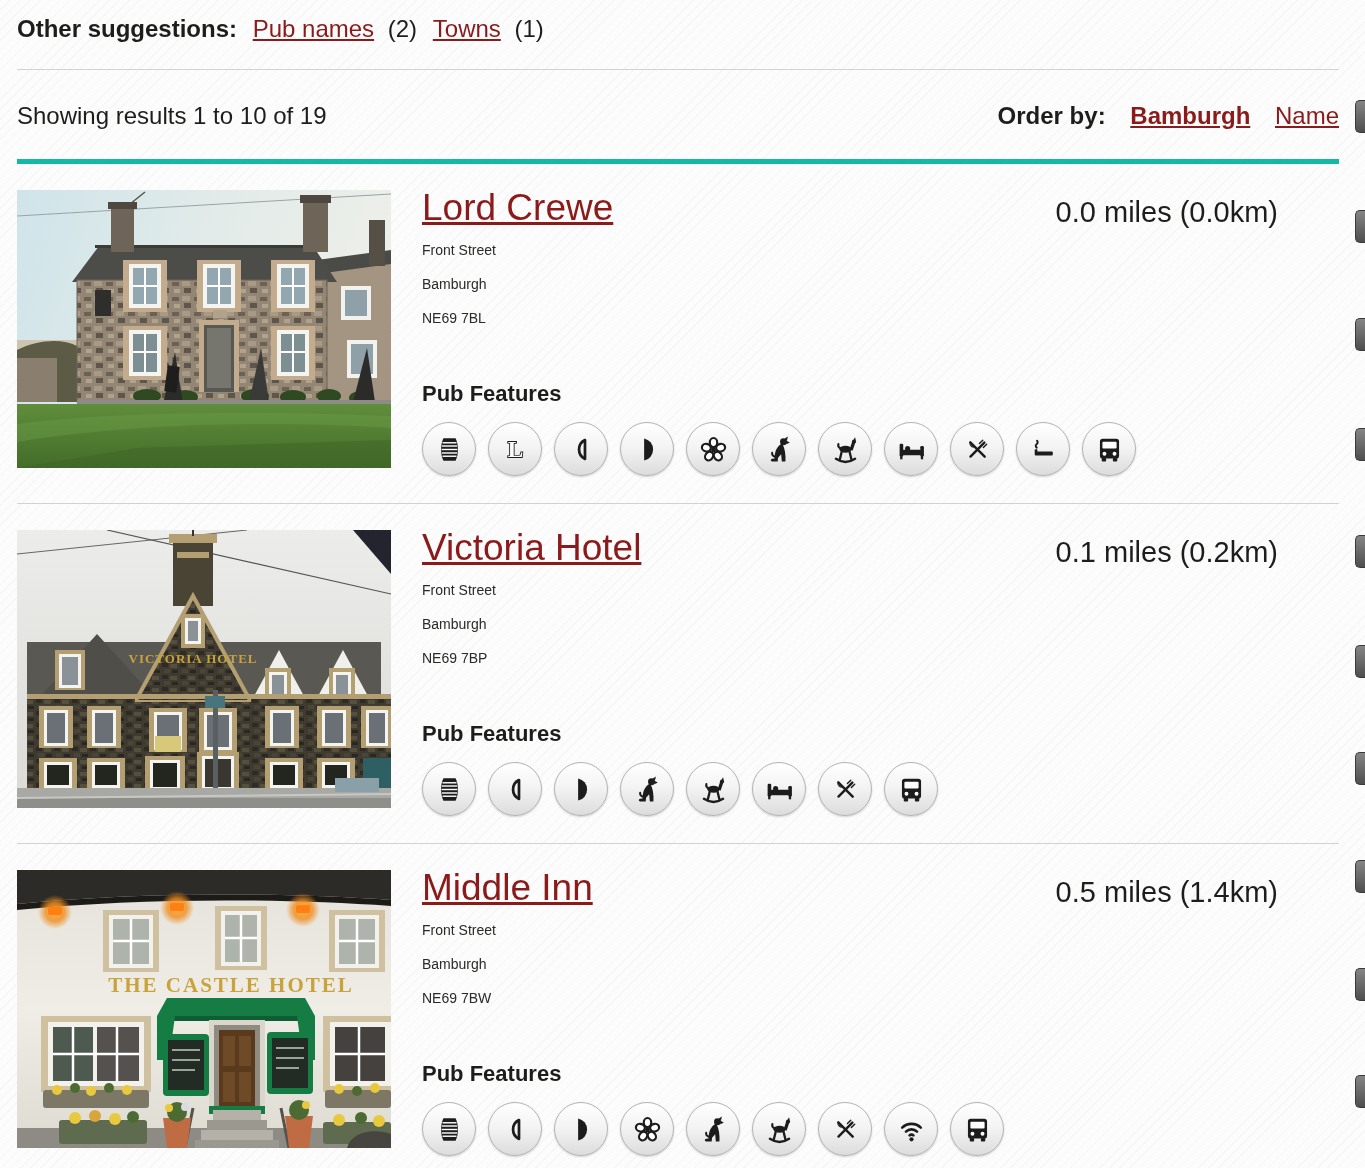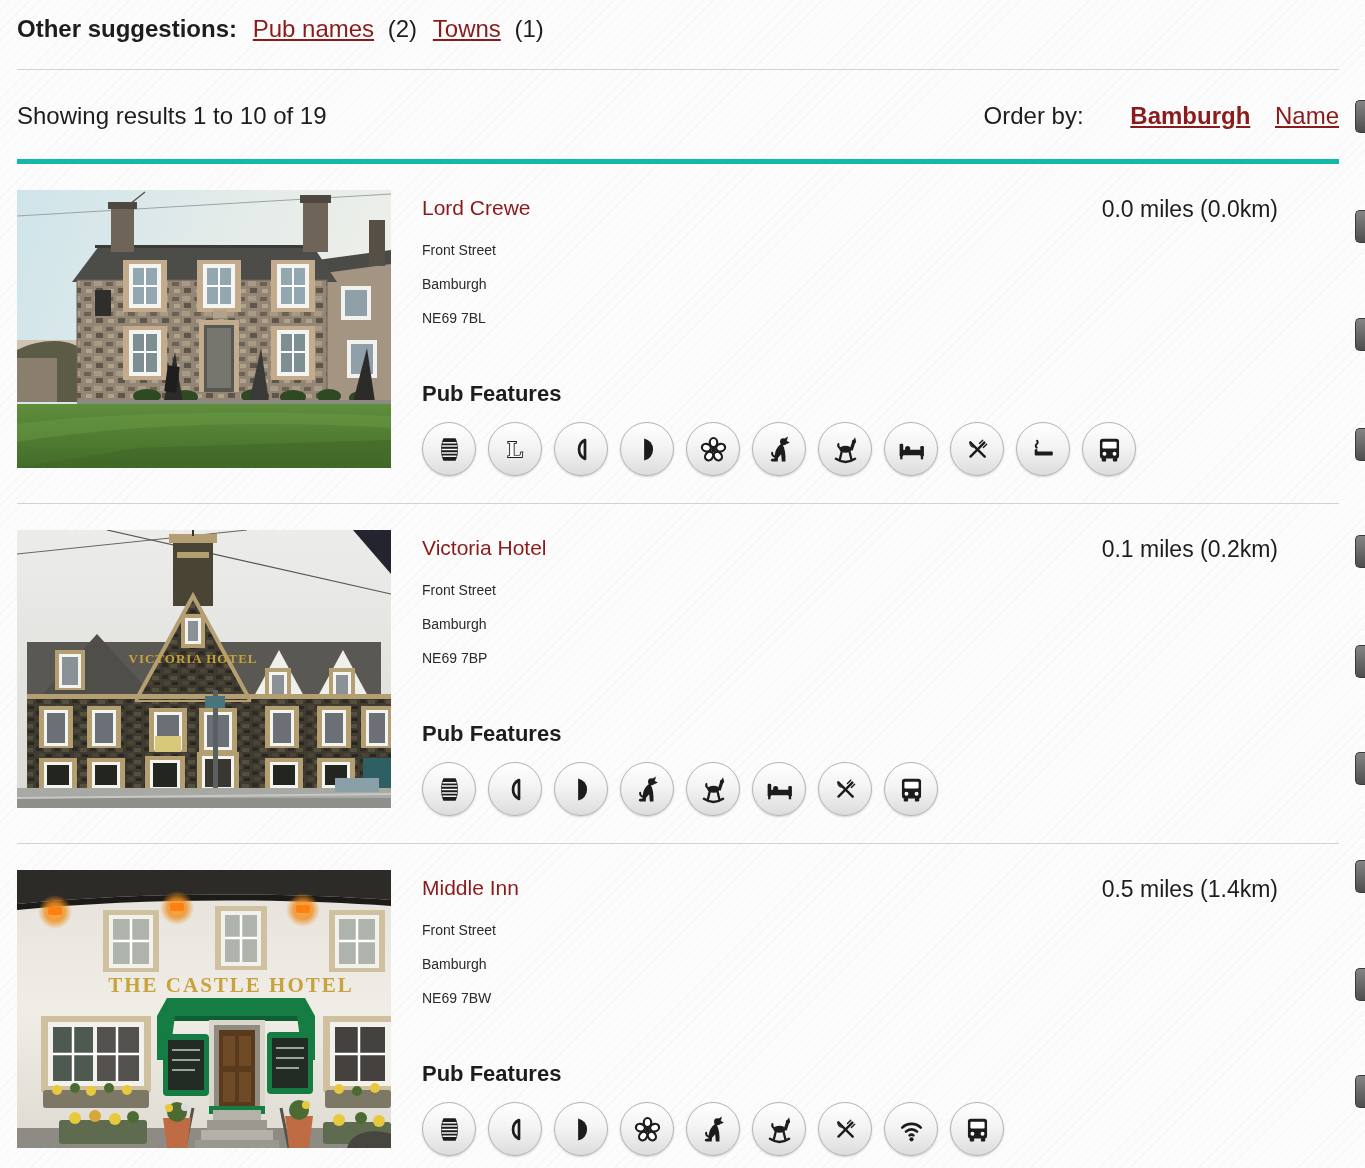--- a/index.html
+++ b/index.html
@@ -15,38 +15,38 @@
   .redlink{color:#8b1a1a;text-decoration:underline;}
   
   .sugg{padding:15px 0 27px 0;border-bottom:1px solid #d2d2d2;font-size:24px;line-height:27px;}
   .sugg .lead{font-weight:bold;}
   .sugg .cnt{color:#1d1d1b;margin-left:7px;margin-right:7px;}
   .sugg a{margin-left:9px;}
   
   .rbar{display:flex;justify-content:space-between;align-items:baseline;
         padding:32px 0 30px 0;border-bottom:5px solid #14b8a6;font-size:24px;line-height:27px;}
   .orderby{white-space:nowrap;}
-  .orderby .lbl{margin-right:22px;}
+  .orderby .lbl{font-weight:bold;}
   .orderby a{margin-left:18px;}
   .orderby a.active{font-weight:bold;}
   
   .pub{position:relative;display:flex;gap:31px;padding:26px 0 27px 0;border-bottom:1px solid #d2d2d2;}
   .photo{width:374px;height:278px;flex:0 0 auto;overflow:hidden;background:#ddd;}
   .photo svg{display:block;width:374px;height:278px;}
   .info{flex:1 1 auto;padding-top:0px;}
-  .pubname{display:inline-block;font-size:21px;line-height:36px;color:#8b1a1a;margin:0 0 7px 0;}
+  .pubname{display:inline-block;font-size:37px;line-height:36px;color:#8b1a1a;text-decoration:underline;margin:0 0 7px 0;}
   .addr{font-size:14px;line-height:34px;color:#2a2a28;}
   .featHead{margin-top:46px;font-size:22px;font-weight:bold;line-height:26px;}
   .featRow{margin-top:15px;display:flex;gap:12px;}
   .feat{width:52px;height:52px;border-radius:50%;flex:0 0 auto;
         background:linear-gradient(180deg,#ffffff 0%,#f4f4f4 45%,#dcdcdc 100%);
         border:1px solid #b3b3b3;box-shadow:0 1px 2px rgba(0,0,0,0.18);
         display:flex;align-items:center;justify-content:center;}
   .feat svg{width:31px;height:31px;}
-  .dist{position:absolute;top:32px;right:61px;font-size:23px;color:#1d1d1b;}
+  .dist{position:absolute;top:32px;right:61px;font-size:29px;color:#1d1d1b;}
   
   .edgebtn{position:absolute;right:0;width:9px;height:31px;
            background:linear-gradient(180deg,#858585,#4e4e4e);
            border:1px solid #3a3a3a;border-right:none;border-radius:5px 0 0 5px;}
   .iconink{fill:#1c1c1c;}
 </style>
 </head>
 <body>
 
 <svg width="0" height="0" style="position:absolute" aria-hidden="true">

